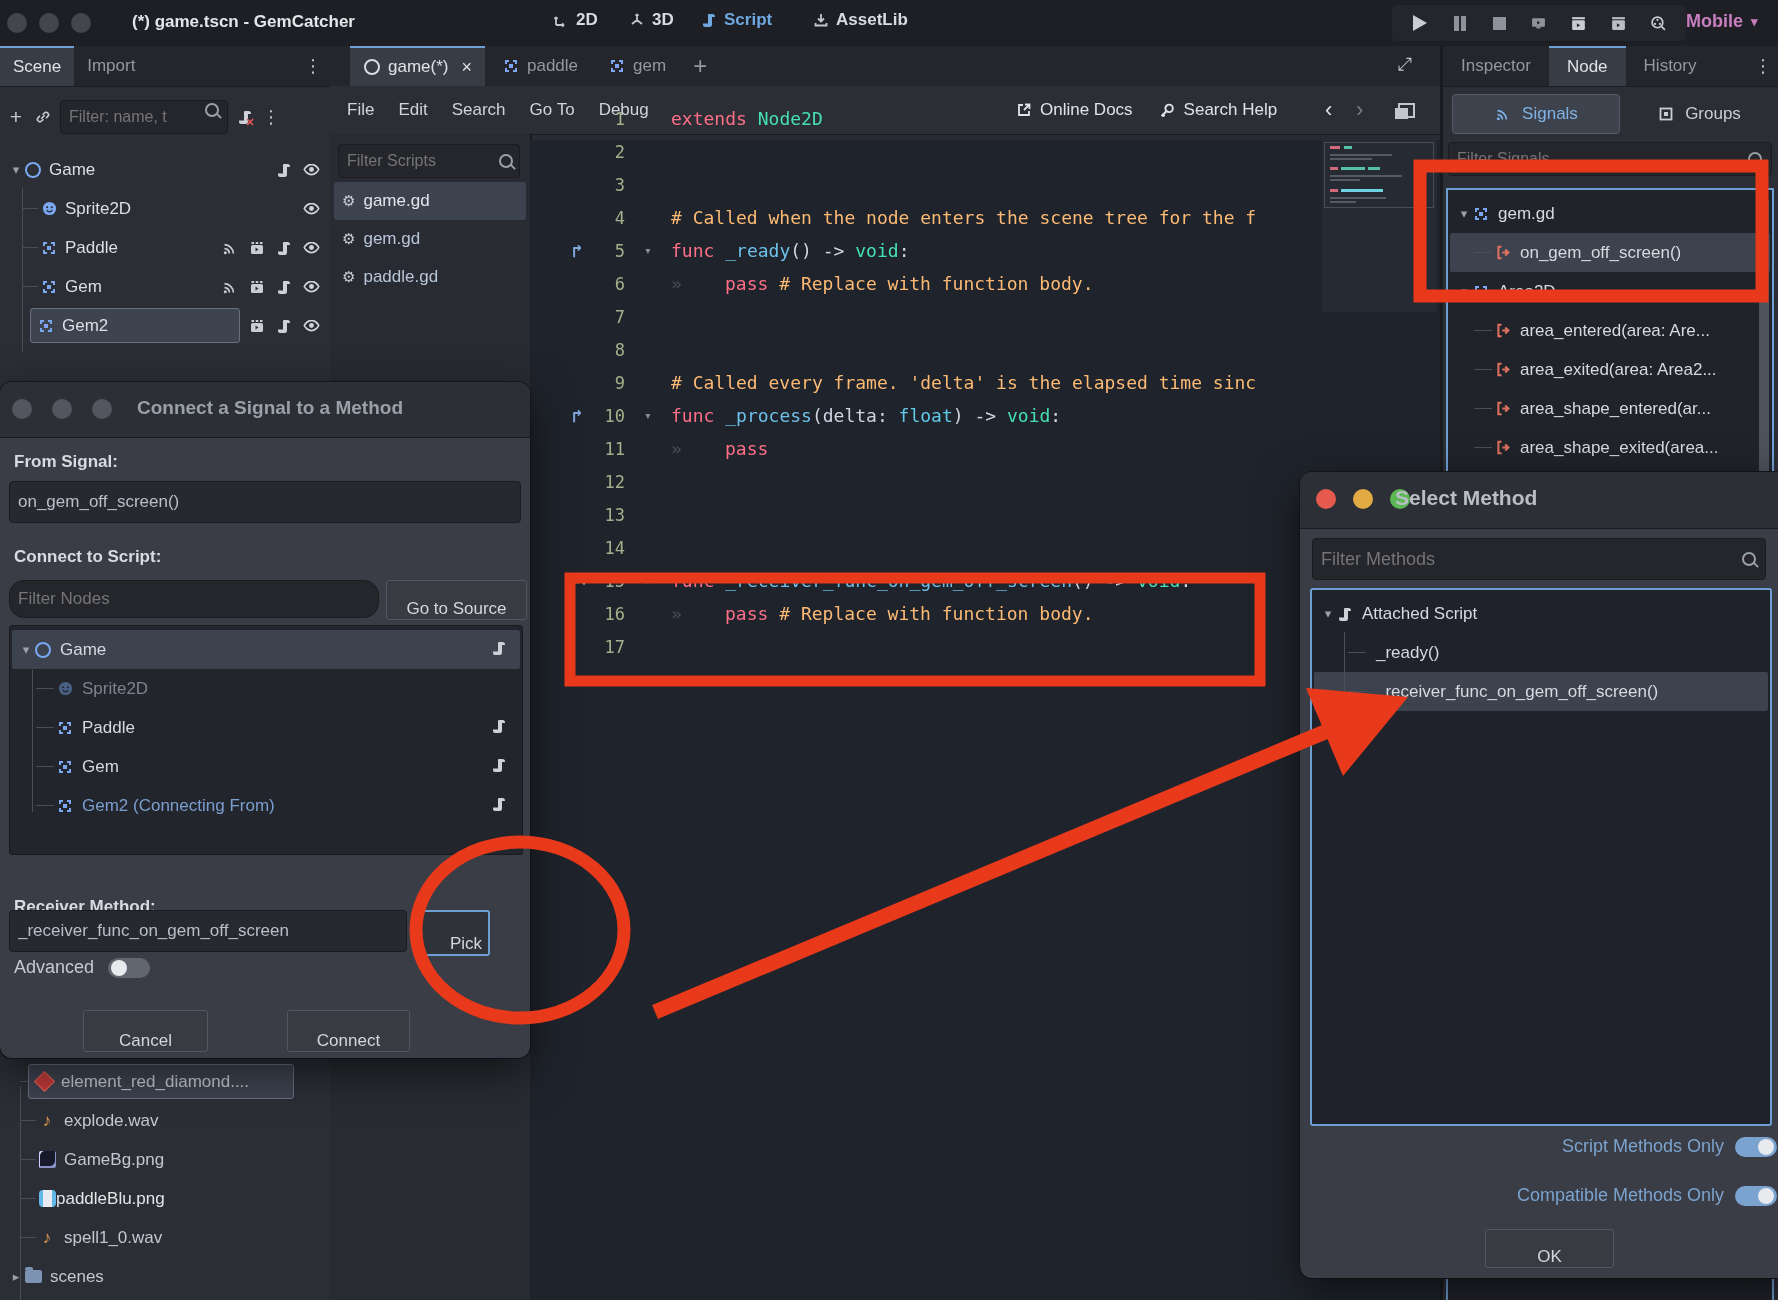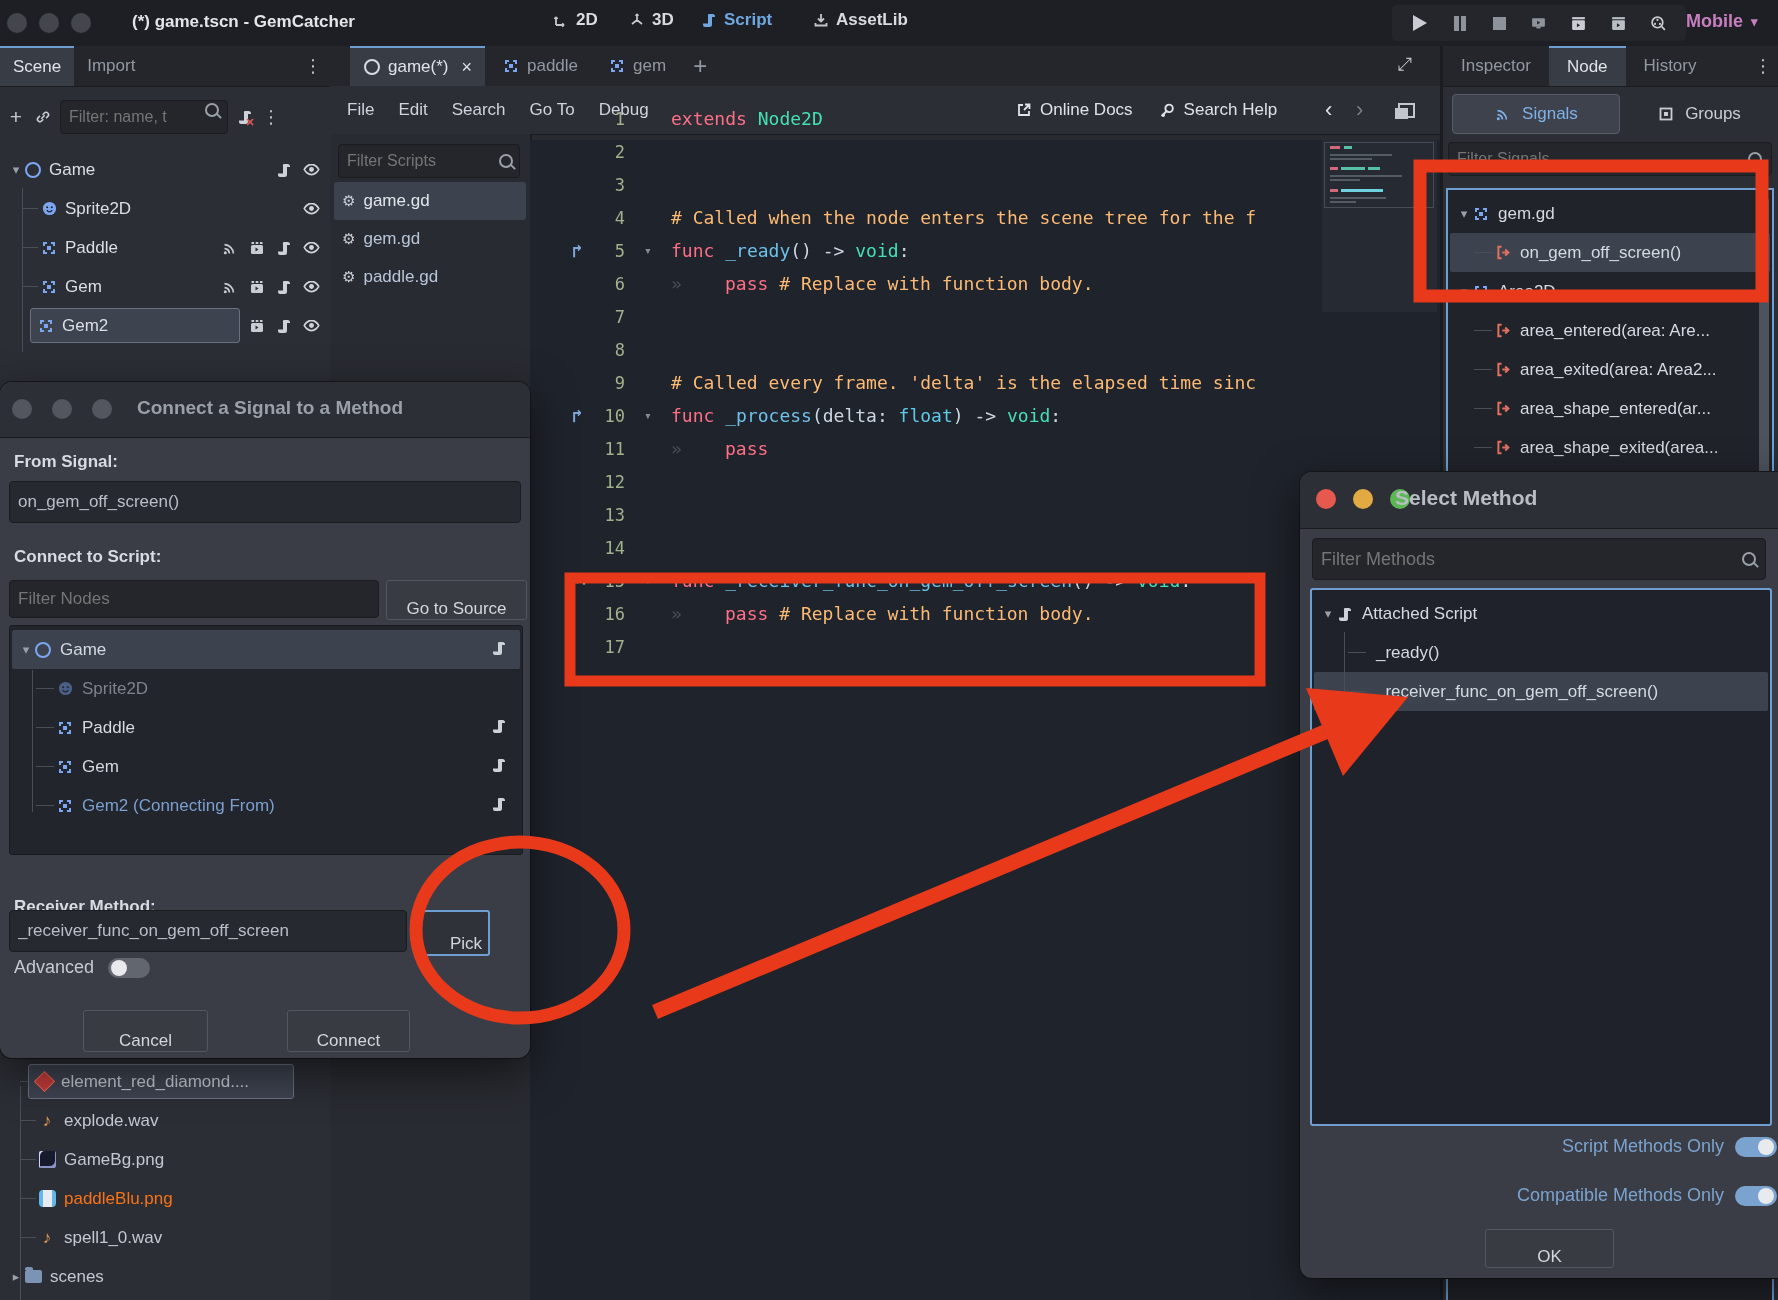--- a/index.html
+++ b/index.html
@@ -369,21 +369,21 @@
             <span class="thumb-dark"></span>
           </span>
           <span class="name" style="margin-left:8px;color:#c3c7cf;">GameBg.png</span>
         </div>
         <div class="trow" style="padding-left:8px;">
           <span style="width:12px;flex:none;"></span>
           <span class="guide"></span>
           <span class="ic">
             <span class="thumb-pad"></span>
           </span>
-          <span class="name" style="margin-left:8px;color:#f97316;">paddleBlu.png</span>
+          <span class="name" style="color:#e5e5e5;">paddleBlu.png</span>
         </div>
         <div class="trow" style="padding-left:8px;">
           <span style="width:12px;flex:none;"></span>
           <span class="guide"></span>
           <span class="ic">
             <span class="note">♪</span>
           </span>
           <span class="name" style="margin-left:8px;color:#c3c7cf;">spell1_0.wav</span>
         </div>
         <div class="trow" style="padding-left:8px;">
@@ -708,21 +708,21 @@
   <div class="dialog" style="left:0;top:382px;width:530px;height:676px;z-index:20;">
     <div class="dtitle">
       <div class="tl" style="left:12px;top:17px;background:#53565e;"></div>
       <div class="tl" style="left:52px;top:17px;background:#53565e;"></div>
       <div class="tl" style="left:92px;top:17px;background:#53565e;"></div>
       <div style="position:absolute;left:137px;top:15px;font-size:19px;font-weight:bold;color:#9aa0a8;">Connect a Signal to a Method</div>
     </div>
     <div class="dlabel abs" style="left:14px;top:70px;">From Signal:</div>
     <input class="finput abs" style="left: 9px; top: 99px; width: 512px; height: 42px; font-size: 17px; color: rgb(185, 190, 199); background: rgb(38, 41, 47);" value="on_gem_off_screen()">
     <div class="dlabel abs" style="left:14px;top:165px;">Connect to Script:</div>
-    <input class="finput abs" style="left: 9px; top: 198px; width: 370px; height: 38px; font-size: 17px;" placeholder="Filter Nodes">
+    <input class="finput abs" style="left: 9px; top: 198px; width: 370px; height: 38px; font-size: 17px; border-radius: 15px;" placeholder="Filter Nodes">
     <div class="btn abs" style="left:386px;top:198px;width:139px;height:38px;">
       <span>Go to Source</span>
     </div>
     <div class="well" style="left:9px;top:243px;width:512px;height:228px;">
       <div id="dialog-tree" style="padding-top:4px;">
           <div class="trow selrow" style="margin:0 2px;border-radius:2px;">
             <span style="width:6px;flex:none;"></span>
             <span class="chev">▾</span>
             <span class="ic">
               <span class="i-ring"></span>

